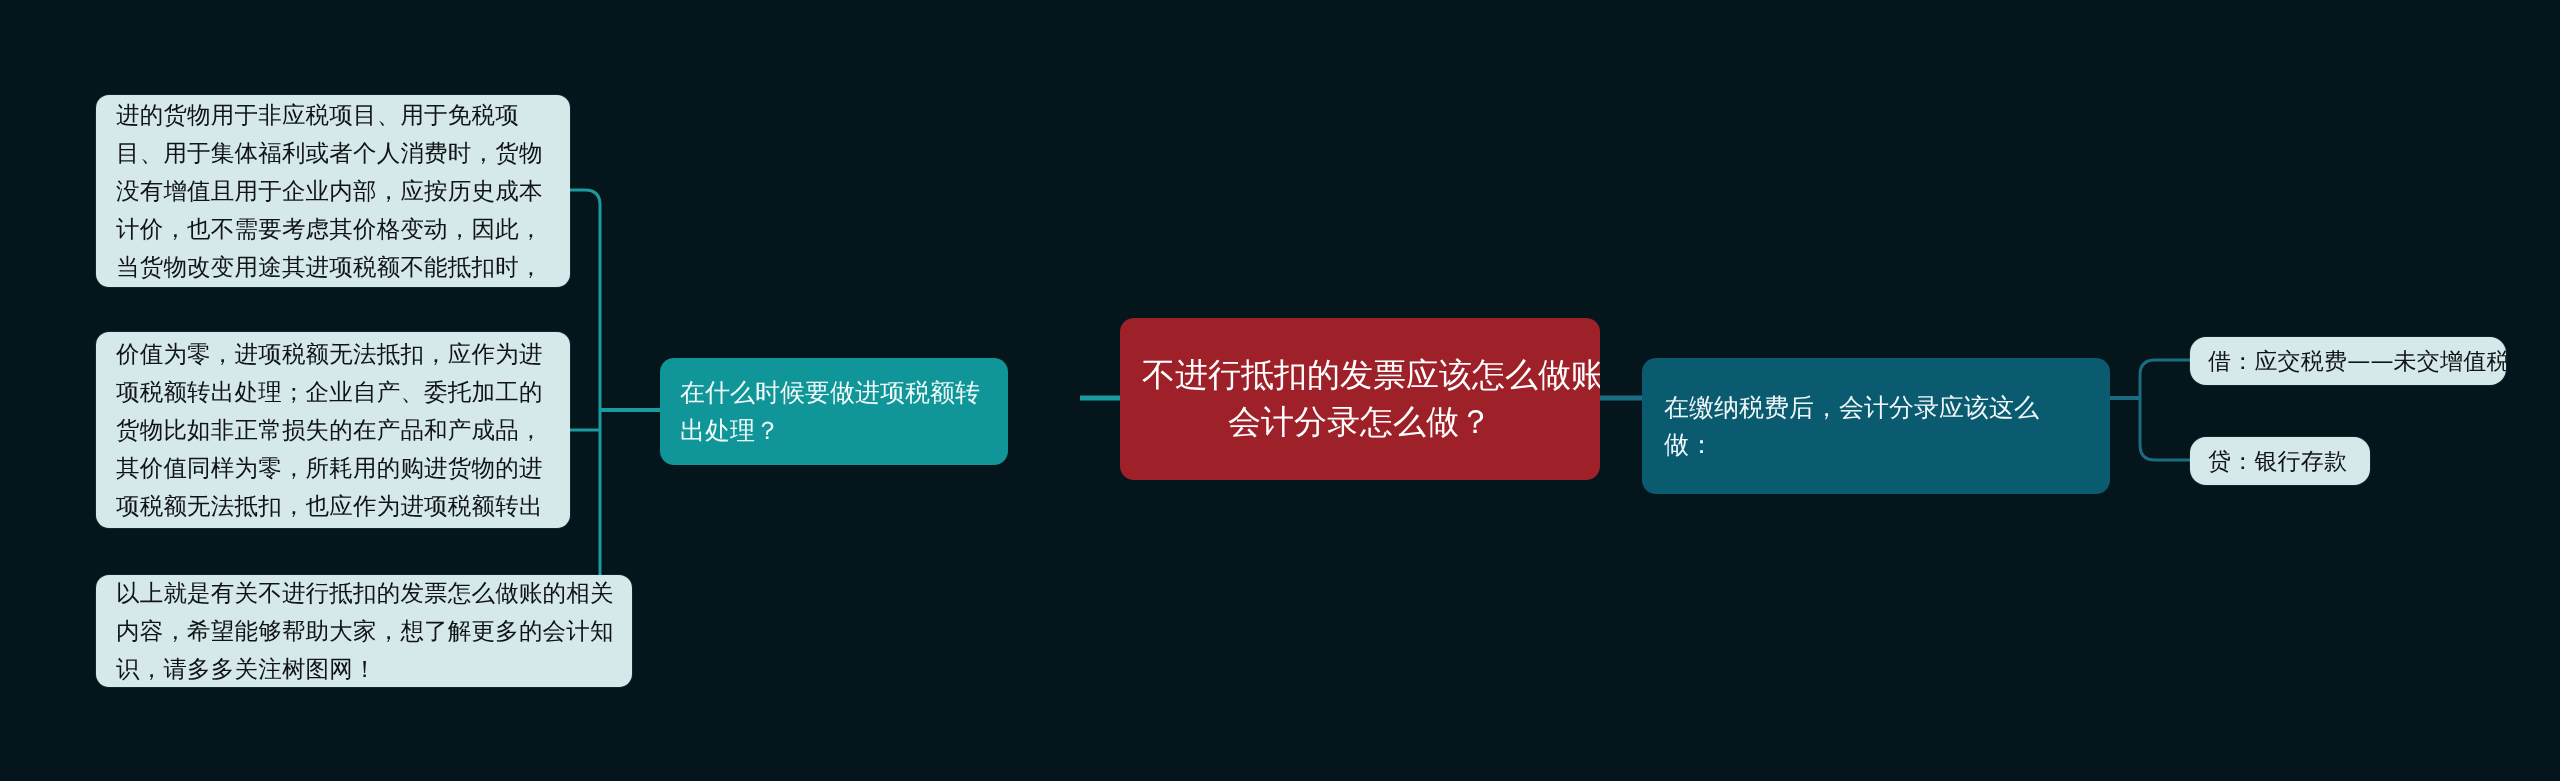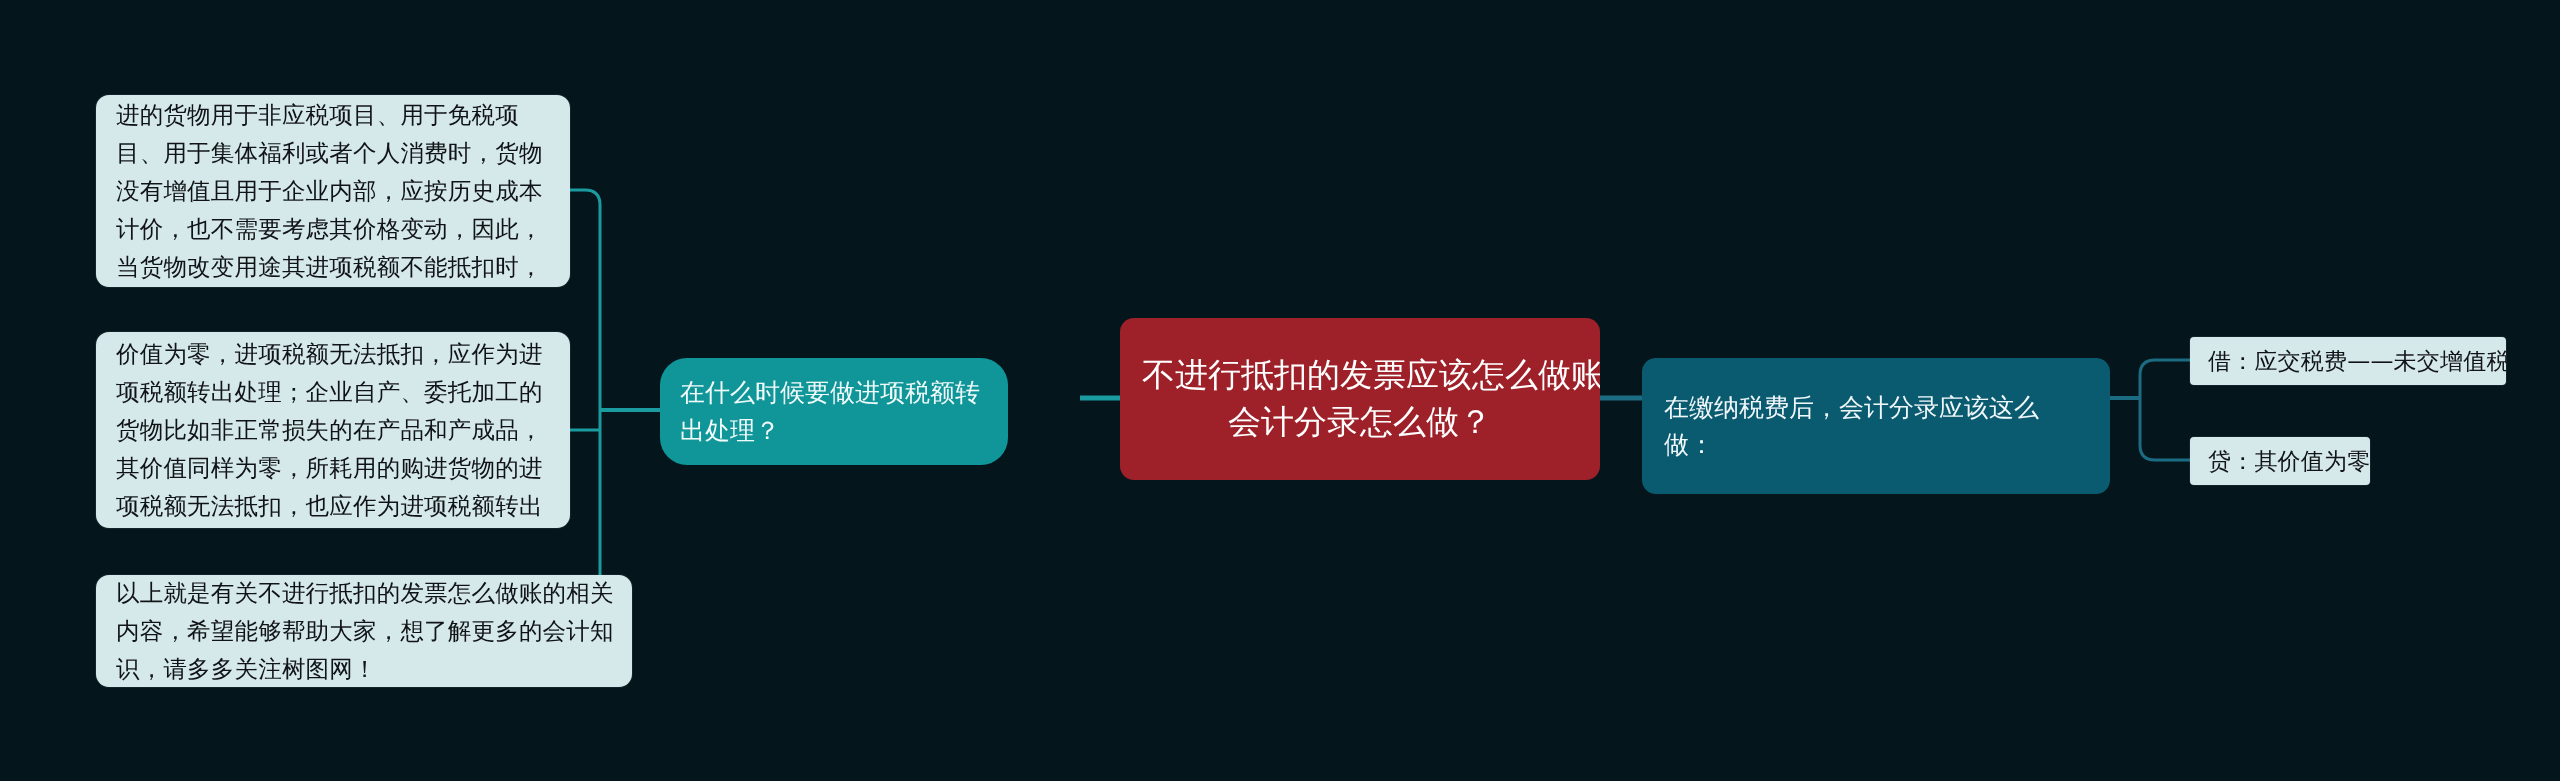--- a/index.html
+++ b/index.html
@@ -40,21 +40,21 @@
   
   .leaf {
     background: #d6e9ea;
     color: #101317;
     border-radius: 13px;
     padding: 14px 18px 14px 20px;
     box-shadow: 0 0 0 1px rgba(255,255,255,0.06);
   }
   .leaf .txt { font-size: 23.5px; letter-spacing: 0.2px; }
 
-  .leaf-sm { padding: 9px 18px 9px 18px; border-radius: 4px; }
+  .leaf-sm { padding: 9px 18px 9px 18px; border-radius: 16px; }
   .leaf-sm .txt { font-size: 23px; line-height: 1.4; white-space: nowrap; }
 
   
   .branch-teal {
     background: #109699;
     color: #f2fbfb;
     border-radius: 14px;
     padding: 16px 20px;
   }
   .branch-teal .txt { font-size: 25px; line-height: 1.5; }
@@ -106,33 +106,33 @@
   </div>
 
   <div class="node leaf" style="left:96px; top:332px; width:474px; height:196px;">
     <span class="txt">如果企业购进的货物发生非正常损失，其价值为零，进项税额无法抵扣，应作为进项税额转出处理；企业自产、委托加工的货物比如非正常损失的在产品和产成品，其价值同样为零，所耗用的购进货物的进项税额无法抵扣，也应作为进项税额转出处理。</span>
   </div>
 
   <div class="node leaf" style="left:96px; top:575px; width:536px; height:112px;">
     <span class="txt">以上就是有关不进行抵扣的发票怎么做账的相关内容，希望能够帮助大家，想了解更多的会计知识，请多多关注树图网！</span>
   </div>
 
-  <div class="node branch-teal" style="left:660px; top:358px; width:348px; height:107px;border-radius:27px;">
+  <div class="node branch-teal" style="left:660px; top:358px; width:348px; height:107px;">
     <span class="txt">在什么时候要做进项税额转出处理？</span>
   </div>
 
   <div class="node root" style="left:1120px; top:318px; width:480px; height:162px;">
     <span class="txt">不进行抵扣的发票应该怎么做账？会计分录怎么做？</span>
   </div>
 
   <div class="node branch-blue" style="left:1642px; top:358px; width:468px; height:136px;">
     <span class="txt">在缴纳税费后，会计分录应该这么做：</span>
   </div>
 
   <div class="node leaf leaf-sm" style="left:2190px; top:337px; width:316px; height:48px;">
     <span class="txt">借：应交税费——未交增值税</span>
   </div>
 
   <div class="node leaf leaf-sm" style="left:2190px; top:437px; width:180px; height:48px;">
-    <span class="txt">贷：其价值为零</span>
+    <span class="txt">贷：银行存款</span>
   </div>
 
 </div>
 
 </body></html>

